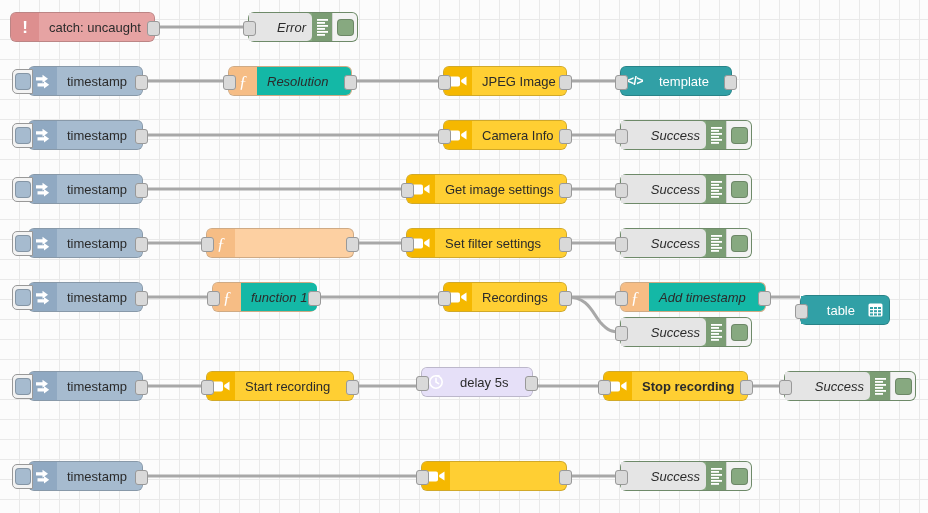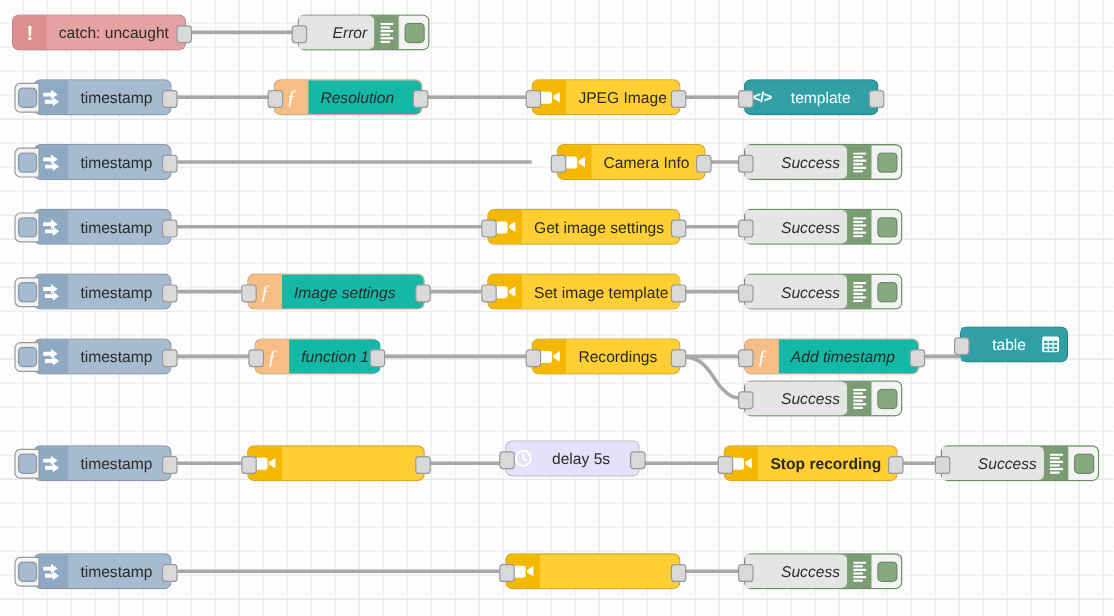--- a/index.html
+++ b/index.html
@@ -233,21 +233,21 @@
             <path d="M1 3.2 h6.5 l0 -2.4 l5.5 4 l-5.5 4 l0 -2.4 h-6.5 z" fill="#fff"></path>
             <path d="M1 10.6 h6.5 l0 -2.0 l5.5 3.6 l-5.5 3.6 l0 -2.0 h-6.5 z" fill="#fff" opacity="0"></path>
             <path d="M2.5 9.2 h6.5 l0 -2.2 l5.2 3.8 l-5.2 3.8 l0 -2.2 h-6.5 z" fill="#fff"></path>
           </svg>
         </div>
         <div class="body">
           <span class="label">timestamp</span>
         </div>
         <div class="port out"></div>
       </div>
-      <div class="node n-cam" style="left: 464px; top: 120px; width: 124px;">
+      <div class="node n-cam" style="left: 443px; top: 120px; width: 124px;">
         <div class="iconbox">
           <svg class="ic" width="18" height="13" viewBox="0 0 18 13">
             <rect x="0" y="1.5" width="11" height="10" rx="2" fill="#fff"></rect>
             <path d="M12.2 5 L17.5 1.6 L17.5 10.4 L12.2 7 Z" fill="#fff"></path>
           </svg>
         </div>
         <div class="body">
           <span class="label">Camera Info</span>
         </div>
         <div class="port in"></div>
@@ -333,35 +333,32 @@
         </div>
         <div class="body">
           <span class="label">timestamp</span>
         </div>
         <div class="port out"></div>
       </div>
       <div class="node n-func" style="left: 206px; top: 228px; width: 148px;">
         <div class="iconbox">
           <span class="fglyph">ƒ</span>
         </div>
-        <div class="body">
-          <span class="label italic">Image settings</span>
-        </div>
         <div class="port in"></div>
         <div class="port out"></div>
       </div>
       <div class="node n-cam" style="left: 406px; top: 228px; width: 161px;">
         <div class="iconbox">
           <svg class="ic" width="18" height="13" viewBox="0 0 18 13">
             <rect x="0" y="1.5" width="11" height="10" rx="2" fill="#fff"></rect>
             <path d="M12.2 5 L17.5 1.6 L17.5 10.4 L12.2 7 Z" fill="#fff"></path>
           </svg>
         </div>
         <div class="body">
-          <span class="label">Set image template</span>
+          <span class="label">Set filter settings</span>
         </div>
         <div class="port in"></div>
         <div class="port out"></div>
       </div>
       <div class="node n-debug" style="left: 620px; top: 228px; width: 132px;">
         <div class="body">
           <span class="label italic">Success</span>
         </div>
         <div class="dbgicon">
           <svg class="ic" width="11" height="17" viewBox="0 0 11 17">
@@ -420,21 +417,21 @@
       <div class="node n-func" style="left: 620px; top: 282px; width: 146px;">
         <div class="iconbox">
           <span class="fglyph">ƒ</span>
         </div>
         <div class="body">
           <span class="label italic">Add timestamp</span>
         </div>
         <div class="port in"></div>
         <div class="port out"></div>
       </div>
-      <div class="node n-table" style="left: 800px; top: 272px; width: 90px;">
+      <div class="node n-table" style="left: 800px; top: 295px; width: 90px;">
         <div class="body">
           <span class="label">table</span>
         </div>
         <div class="iconbox right">
           <svg class="ic" width="15" height="14" viewBox="0 0 15 14">
             <rect x="0.5" y="0.5" width="14" height="13" rx="1.5" fill="#fff"></rect>
             <g fill="#31a0a6">
               <rect x="2" y="4" width="3" height="2"></rect>
               <rect x="6" y="4" width="3" height="2"></rect>
               <rect x="10" y="4" width="3" height="2"></rect>
@@ -484,20 +481,23 @@
         </div>
         <div class="port out"></div>
       </div>
       <div class="node n-cam" style="left: 206px; top: 371px; width: 148px;">
         <div class="iconbox">
           <svg class="ic" width="18" height="13" viewBox="0 0 18 13">
             <rect x="0" y="1.5" width="11" height="10" rx="2" fill="#fff"></rect>
             <path d="M12.2 5 L17.5 1.6 L17.5 10.4 L12.2 7 Z" fill="#fff"></path>
           </svg>
         </div>
+        <div class="body">
+          <span class="label">Start recording</span>
+        </div>
         <div class="port in"></div>
         <div class="port out"></div>
       </div>
       <div class="node n-delay" style="left: 421px; top: 367px; width: 112px;">
         <div class="iconbox">
           <svg class="ic" width="16" height="16" viewBox="0 0 16 16">
             <circle cx="8" cy="8" r="6.2" fill="none" stroke="#fff" stroke-width="1.6"></circle>
             <path d="M8 4.4 V8 L10.6 9.6" fill="none" stroke="#fff" stroke-width="1.6" stroke-linecap="round"></path>
             <path d="M8 1.8 L11 1.8" stroke="#fff" stroke-width="1.6" stroke-linecap="round"></path>
           </svg>

